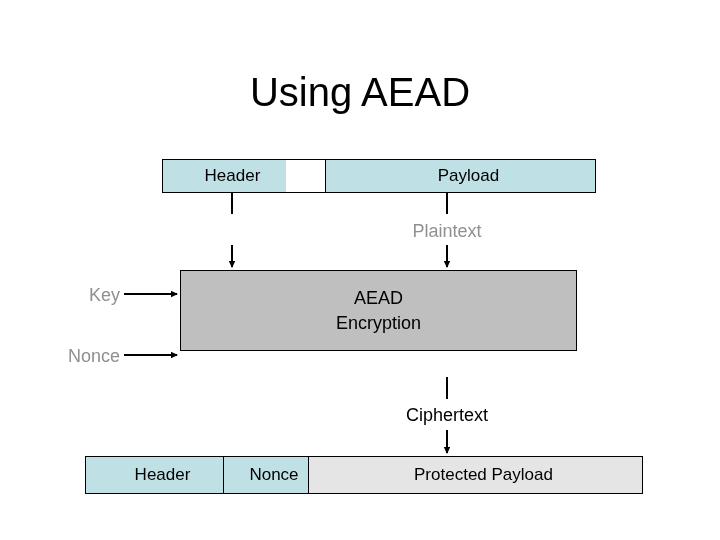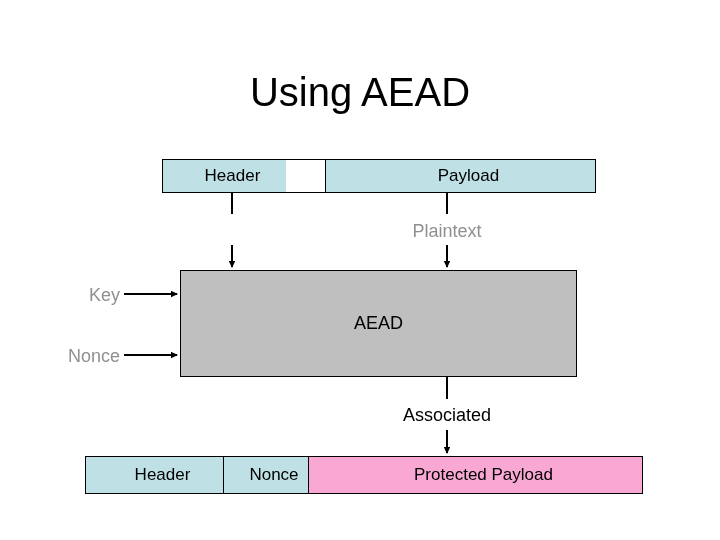--- a/index.html
+++ b/index.html
@@ -50,42 +50,42 @@
     font-size: 17px;
     color: #000000;
     white-space: nowrap;
     overflow: hidden;
     padding-left: 16px;
   }
   .seg.divider-left {
     border-left: 1px solid #000000;
   }
   .seg.blue  { background: #bfe1e5; }
-  .seg.dgray { background: #f9a8d4; text-align: right; }
+  .seg.dgray { background: #e5e5e5; text-align: right; }
 
   #top-bar {
     left: 162px;
     top: 159px;
     width: 434px;
     height: 34px;
   }
   #bottom-bar {
     left: 85px;
     top: 456px;
     width: 558px;
     height: 38px;
   }
 
   
   #aead-box {
     position: absolute;
     left: 180px;
     top: 270px;
     width: 397px;
-    height: 107px;
+    height: 81px;
     box-sizing: border-box;
     background: #bfbfbf;
     border: 1px solid #000000;
     display: flex;
     flex-direction: column;
     align-items: center;
     justify-content: center;
   }
   #aead-box .line {
     font-size: 18px;
@@ -134,23 +134,24 @@
     <div class="seg blue divider-left" style="width:306px;margin-left:39px;">Payload</div>
   </div>
 
   <div class="flabel gray" id="lbl-key">Key</div>
 
   <div class="flabel gray ctr" id="lbl-plaintext">Plaintext</div>
   <div class="flabel gray" id="lbl-nonce">Nonce</div>
 
   <div id="aead-box">
     <div class="line">AEAD</div>
+    <div class="line">Encryption</div>
   </div>
 
-  <div class="flabel black ctr" id="lbl-ciphertext">Associated</div>
+  <div class="flabel black ctr" id="lbl-ciphertext">Ciphertext</div>
 
   <div class="bar" id="bottom-bar">
     <div class="seg blue" style="width:137px;">Header</div>
     <div class="seg blue divider-left" style="width:85px;">Nonce</div>
     <div class="seg dgray divider-left" style="width:334px;">Protected Payload</div>
   </div>
 
   <svg id="connectors" viewBox="0 0 720 540" width="720" height="540">
     <defs>
       <marker id="arrowhead" markerWidth="7" markerHeight="7" refX="6" refY="3.2" orient="auto" markerUnits="userSpaceOnUse">

